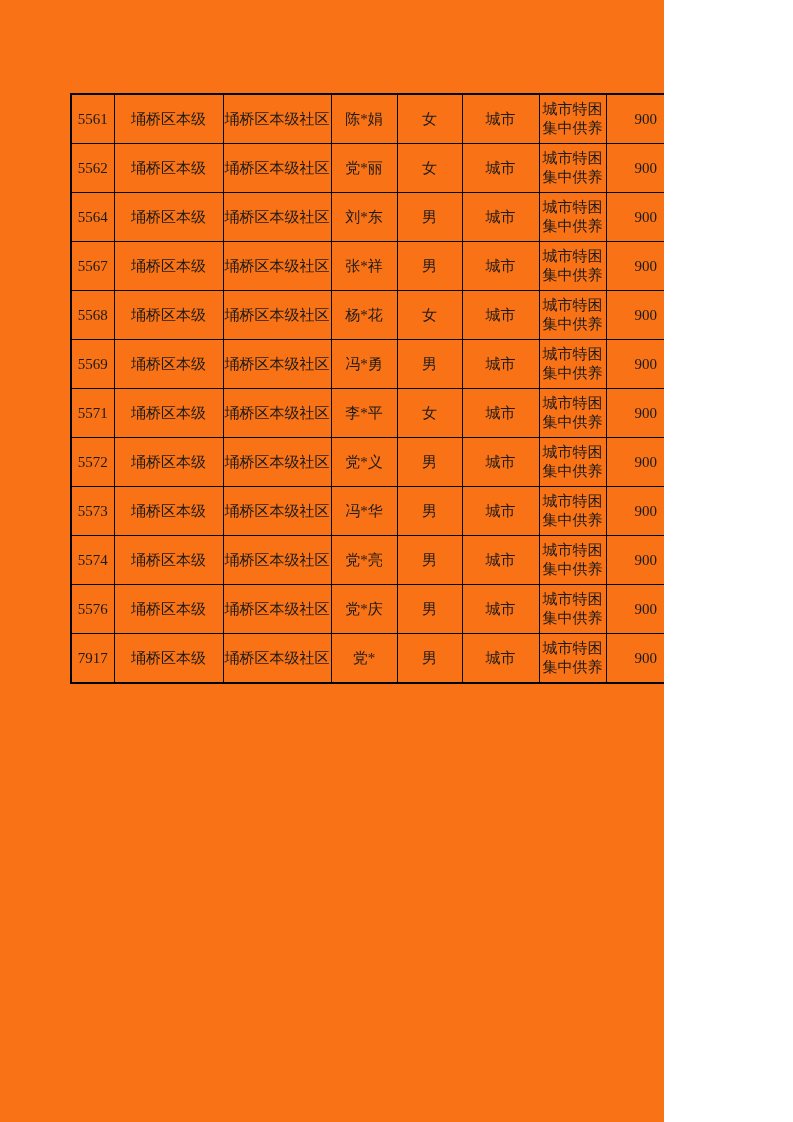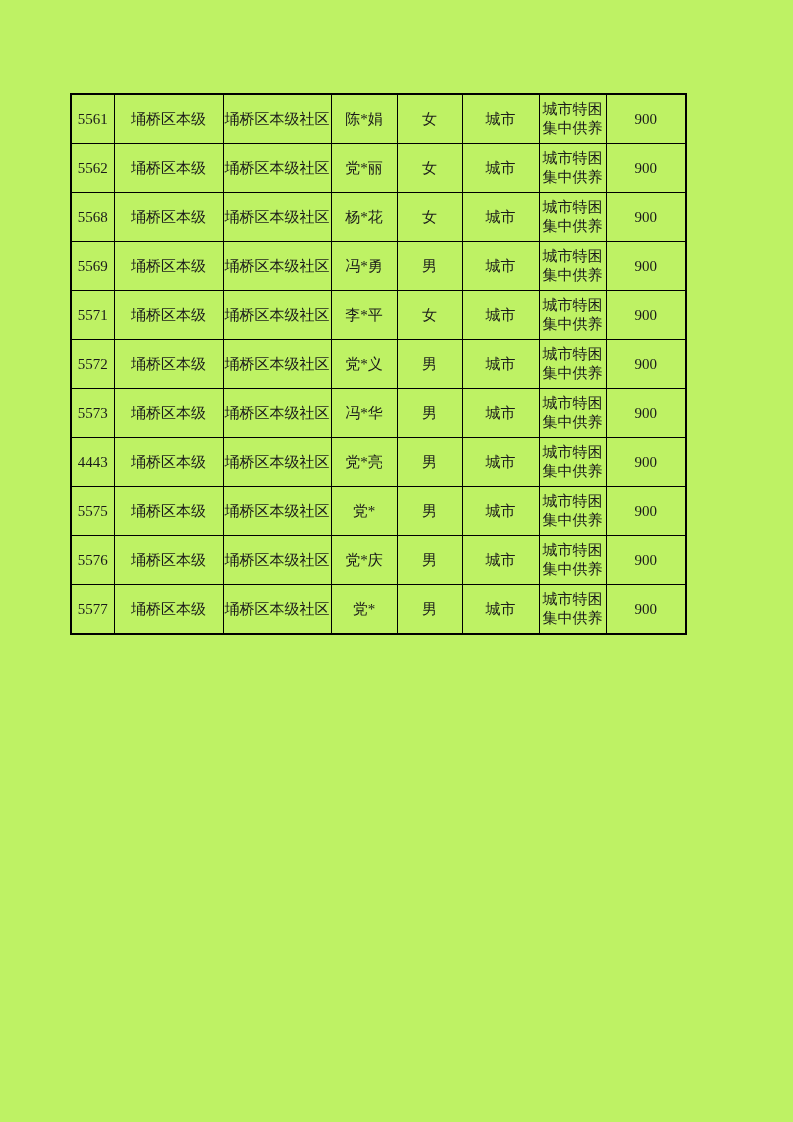--- a/index.html
+++ b/index.html
@@ -2,23 +2,23 @@
 <html><head>
 <meta charset="utf-8">
 <style>
   html, body {
     margin: 0;
     padding: 0;
     background: #ffffff;
   }
   .page {
     position: relative;
-    width: 793px;
+    width: 664px;
     height: 1122px;
-    background: #bef264;
+    background: #f97316;
     font-family: "Liberation Serif", "DejaVu Serif", serif;
     color: #1a1a1a;
     overflow: hidden;
   }
   table.data-table {
     position: absolute;
     left: 70px;
     top: 93px;
     border-collapse: collapse;
     table-layout: fixed;
@@ -75,20 +75,40 @@
         <td>5562</td>
         <td>埇桥区本级</td>
         <td>埇桥区本级社区</td>
         <td>党*丽</td>
         <td>女</td>
         <td>城市</td>
         <td>城市特困集中供养</td>
         <td>900</td>
       </tr>
         <tr>
+        <td>5564</td>
+        <td>埇桥区本级</td>
+        <td>埇桥区本级社区</td>
+        <td>刘*东</td>
+        <td>男</td>
+        <td>城市</td>
+        <td>城市特困集中供养</td>
+        <td>900</td>
+      </tr>
+        <tr>
+        <td>5567</td>
+        <td>埇桥区本级</td>
+        <td>埇桥区本级社区</td>
+        <td>张*祥</td>
+        <td>男</td>
+        <td>城市</td>
+        <td>城市特困集中供养</td>
+        <td>900</td>
+      </tr>
+        <tr>
         <td>5568</td>
         <td>埇桥区本级</td>
         <td>埇桥区本级社区</td>
         <td>杨*花</td>
         <td>女</td>
         <td>城市</td>
         <td>城市特困集中供养</td>
         <td>900</td>
       </tr>
         <tr>
@@ -125,51 +145,41 @@
         <td>5573</td>
         <td>埇桥区本级</td>
         <td>埇桥区本级社区</td>
         <td>冯*华</td>
         <td>男</td>
         <td>城市</td>
         <td>城市特困集中供养</td>
         <td>900</td>
       </tr>
         <tr>
-        <td>4443</td>
+        <td>5574</td>
         <td>埇桥区本级</td>
         <td>埇桥区本级社区</td>
         <td>党*亮</td>
-        <td>男</td>
-        <td>城市</td>
-        <td>城市特困集中供养</td>
-        <td>900</td>
-      </tr>
-        <tr>
-        <td>5575</td>
-        <td>埇桥区本级</td>
-        <td>埇桥区本级社区</td>
-        <td>党*</td>
         <td>男</td>
         <td>城市</td>
         <td>城市特困集中供养</td>
         <td>900</td>
       </tr>
         <tr>
         <td>5576</td>
         <td>埇桥区本级</td>
         <td>埇桥区本级社区</td>
         <td>党*庆</td>
         <td>男</td>
         <td>城市</td>
         <td>城市特困集中供养</td>
         <td>900</td>
       </tr>
         <tr>
-        <td>5577</td>
+        <td>7917</td>
         <td>埇桥区本级</td>
         <td>埇桥区本级社区</td>
         <td>党*</td>
         <td>男</td>
         <td>城市</td>
         <td>城市特困集中供养</td>
         <td>900</td>
       </tr>
       </tbody>
   </table>

